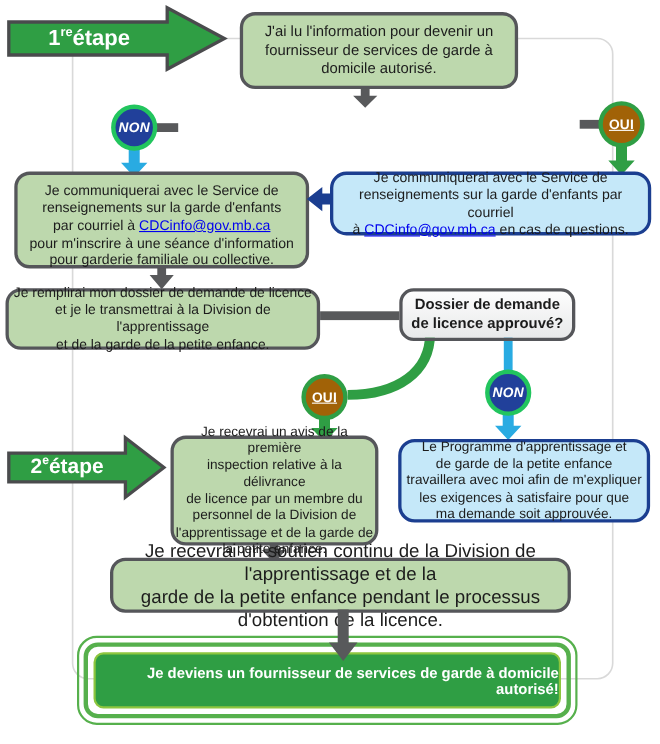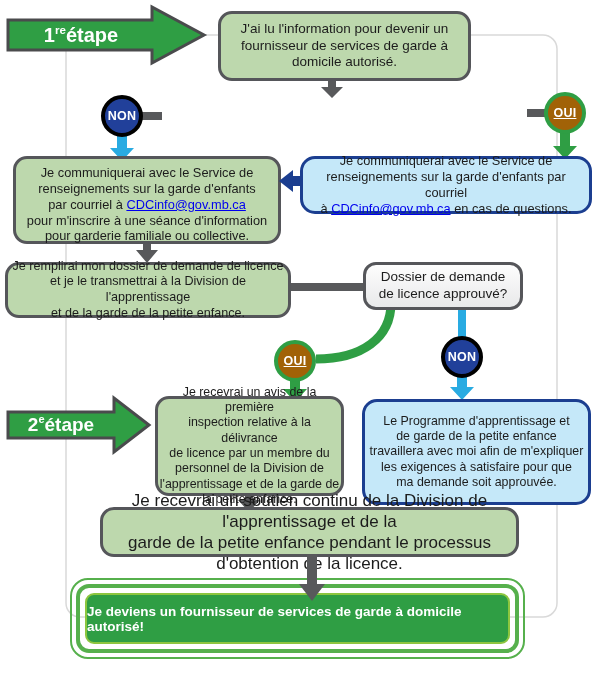--- a/index.html
+++ b/index.html
@@ -13,29 +13,29 @@
   .green{background:#bdd8ad;border:3px solid #55565a;border-radius:14px;}
   .blue{background:#c5e8f9;border:3px solid #1b3e90;border-radius:15px;}
   .grayq{background:linear-gradient(#fdfdfd,#e8e9ea);border:3px solid #55565a;border-radius:13px;}
   .link{color:#0000ee;text-decoration:underline;cursor:pointer;margin-top:25px;}
   .step-label{position:absolute;z-index:3;display:flex;align-items:center;justify-content:center;
        color:#ffffff;font-weight:bold;white-space:nowrap;}
   .step-label .sup{font-size:58%;position:relative;top:-6px;}
   .badge{position:absolute;width:42px;height:42px;box-sizing:border-box;border-radius:50%;z-index:4;
        display:flex;align-items:center;justify-content:center;color:#fff;font-weight:bold;
        font-size:12.5px;letter-spacing:.2px;}
-  .badge.non{background:#21409a;border:4px solid #000000;}
+  .badge.non{background:#21409a;border:4px solid #22c55e;font-style:italic;}
   .badge.oui{background:#a16207;border:4px solid #2f9e44;text-decoration:underline;}
   .final-outer{position:absolute;left:70px;top:578px;width:451px;height:77px;z-index:2;
        border:2px solid #56b04c;border-radius:18px;}
   .final-mid{position:absolute;left:4px;top:4px;right:4px;bottom:4px;
        border:4px solid #56b04c;border-radius:13px;}
   .final-inner{position:absolute;left:5px;top:5px;right:5px;bottom:5px;
        background:#2f9e44;border:2px solid #8dc63f;border-radius:9px;
-       display:flex;align-items:center;justify-content:center;text-align:left;
+       display:flex;align-items:center;justify-content:center;text-align:right;
        color:#ffffff;font-weight:bold;font-size:13.5px;}
 </style>
 </head>
 <body>
 
 <div class="canvas">
 
   <svg id="connectors" class="layer" width="600" height="676" viewBox="0 0 600 676">
 
     <rect x="66" y="35" width="491" height="582" rx="14" fill="none" stroke="#d9d9d9" stroke-width="1.5"></rect>
@@ -82,31 +82,31 @@
 pour garderie familiale ou collective.</span></div>
 
   <div class="box blue" style="left:300px;top:156px;width:292px;height:58px;font-size:12.8px;padding:2px 4px;"><span><span>Je communiquerai avec le Service de
 renseignements sur la garde d'enfants par courriel
 à </span><span class="link">CDCinfo@gov.mb.ca</span><span> en cas de questions.</span></span></div>
 
   <div class="box green" style="left:5px;top:262px;width:286px;height:56px;font-size:12.6px;padding:2px 2px;">Je remplirai mon dossier de demande de licence
 et je le transmettrai à la Division de l'apprentissage
 et de la garde de la petite enfance.</div>
 
-  <div class="box grayq" style="left:363px;top:262px;width:160px;height:48px;font-size:13.5px;">Dossier de demande
+  <div class="box grayq" style="left:363px;top:262px;width:160px;height:48px;font-size:13.5px;font-weight:bold;">Dossier de demande
 de licence approuvé?</div>
 
   <div class="box green" style="left:155px;top:396px;width:189px;height:100px;font-size:12.4px;padding:2px 1px;">Je recevrai un avis de la première
 inspection relative à la délivrance
 de licence par un membre du
 personnel de la Division de
 l'apprentissage et de la garde de
 la petite enfance.</div>
 
-  <div class="box blue" style="left:362px;top:399px;width:229px;height:106px;font-size:12.4px;padding:12px 1px;">Le Programme d'apprentissage et
+  <div class="box blue" style="left:362px;top:399px;width:229px;height:76px;font-size:12.4px;padding:12px 1px;">Le Programme d'apprentissage et
 de garde de la petite enfance
 travaillera avec moi afin de m'expliquer
 les exigences à satisfaire pour que
 ma demande soit approuvée.</div>
 
   <div class="box green" style="left:100px;top:507px;width:419px;height:50px;font-size:17px;padding:2px 2px;">Je recevrai un soutien continu de la Division de l'apprentissage et de la
 garde de la petite enfance pendant le processus d'obtention de la licence.</div>
 
   <div class="final-outer">
     <div class="final-mid">

